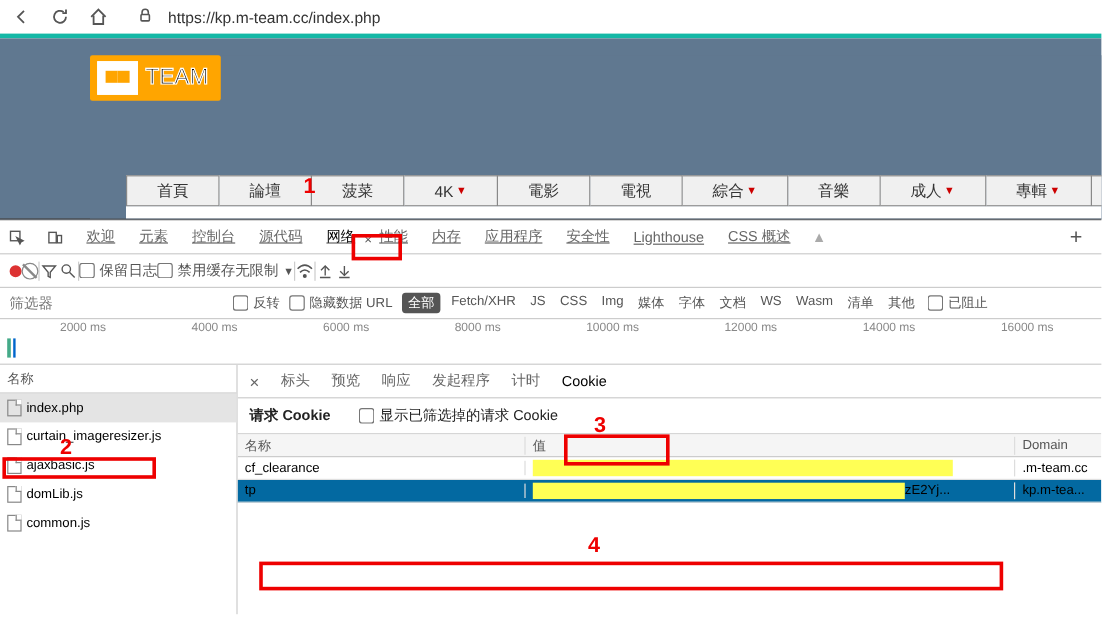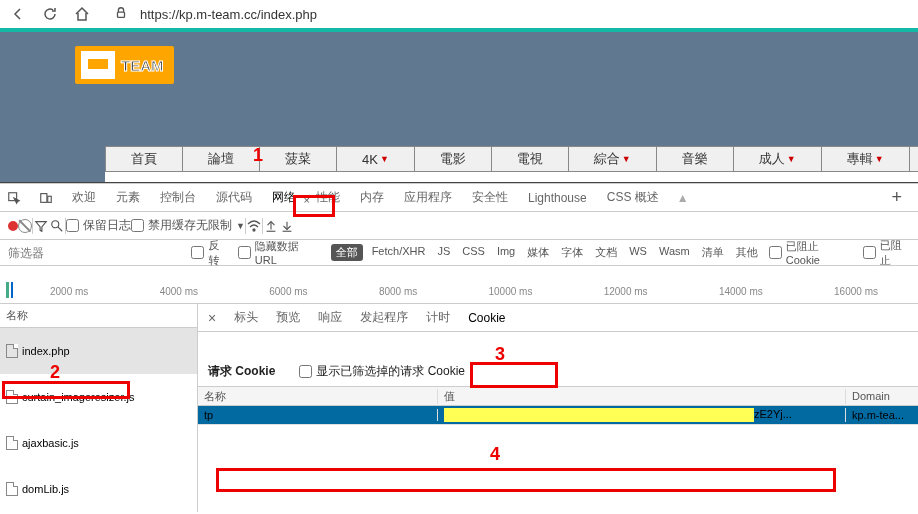--- a/index.html
+++ b/index.html
@@ -12,21 +12,21 @@
     .url-area { flex: 1; display: flex; align-items: center; gap: 12px; padding-left: 10px; color: #555; font-size: 13px; }
     .url-text { color: #333; }
     
     
     .site-wrap { background: #607890; height: 151px; position: relative; border-bottom:1px solid #444;}
     .site-inner { position: absolute; top: 14px; left: 75px; right: 0; bottom: 0; background: #607890; }
     .logo { display: inline-flex; align-items: center; background: #ffa500; padding: 5px 10px 5px 6px; border-radius: 2px; margin-bottom: 24px; }
     .logo-icon { width: 34px; height: 28px; background: #fff; border: 3px solid #fff; margin-right: 6px; position: relative; }
     .logo-icon::before, .logo-icon::after { content: ''; position: absolute; width: 10px; height: 10px; background: #ffa500; top: 5px; }
     .logo-icon::before { left: 4px; } .logo-icon::after { right: 4px; }
-    .logo-text { font-family: Arial; font-weight: 700; font-size: 15px; color: #404040; letter-spacing: 0; -webkit-text-stroke: 1px #fff;}
+    .logo-text { font-family: Arial; font-weight: 400; font-size: 19px; color: #000000; letter-spacing: 0; -webkit-text-stroke: 1px #fff;}
     
     .site-nav { position: absolute; bottom: 10px; left: 30px; right: 0; display: flex; }
     .nav-item { background: #f0f0f0; border: 1px solid #888; padding: 3px 25px; font-size: 13px; color: #333; cursor: pointer; display: flex; align-items: center; gap: 2px; white-space: nowrap;}
     .nav-item + .nav-item { border-left: none; }
     .dd { color: #c00; font-size: 9px; }
     
     .content-strip { position: absolute; bottom: 0; left: 30px; right: 0; height: 10px; background: #fff;}
     
     
     .devtools { height: 329px; display: flex; flex-direction: column; border-top: 1px solid #ccc; }
@@ -46,39 +46,39 @@
     .chk { display: flex; align-items: center; gap: 4px; }
     .chk input { margin: 0; }
     .throttle { display: flex; align-items: center; gap: 4px; cursor: pointer;}
     
     .dt-filters { height: 26px; display: flex; align-items: center; padding: 0 6px; gap: 8px; border-bottom: 1px solid #ccc; font-size: 11px; color: #555; }
     .filter-input { border: none; width: 180px; padding: 2px; font-size: 12px; }
     .ftype { cursor: pointer; padding: 1px 3px; white-space: nowrap;}
     .ftype.active { background: #555; color: #fff; border-radius: 3px; padding: 1px 5px; }
     
     .timeline { height: 38px; border-bottom: 1px solid #ccc; position: relative; font-size: 10px; color: #888; }
-    .tl-labels { display: flex; justify-content: space-between; padding: 2px 40px 2px 50px; margin-top: 18px; }
+    .tl-labels { display: flex; justify-content: space-between; padding: 2px 40px 2px 50px; }
     .tl-mark { position: absolute; left: 6px; top: 16px; width: 3px; height: 16px; background: #4a8; }
     .tl-mark2 { position: absolute; left: 11px; top: 16px; width: 2px; height: 16px; background: #06c; }
     
     .dt-body { flex: 1; display: flex; overflow: hidden; }
     .file-pane { width: 198px; border-right: 1px solid #ccc; display: flex; flex-direction: column; }
     .fp-head { padding: 4px 6px; border-bottom: 1px solid #ccc; font-size: 11px; color: #555; position: relative;}
     .fp-list { flex: 1; overflow: auto; }
-    .fp-item { padding: 16px 6px; display: flex; align-items: center; gap: 4px; font-size: 11px; cursor: pointer; }
+    .fp-item { padding: 5px 6px; display: flex; align-items: center; gap: 4px; font-size: 11px; cursor: pointer; }
     .fp-item.sel { background: #e4e4e4; }
     .file-ico { width: 12px; height: 14px; border: 1px solid #888; position: relative; flex-shrink: 0;}
     .file-ico::before { content:''; position:absolute; top:-1px; right:-1px; width:4px; height:4px; background:#fff; border-left:1px solid #888; border-bottom:1px solid #888;}
     
     .detail-pane { flex: 1; display: flex; flex-direction: column; overflow: hidden;}
     .detail-tabs { height: 28px; display: flex; align-items: center; gap: 18px; padding: 0 10px; border-bottom: 1px solid #ccc; font-size: 12px; color: #666; }
     .dtab { cursor: pointer; }
     .close-x { cursor: pointer; font-size: 14px; }
     
-    .cookie-sect { padding: 6px 10px; display: flex; align-items: center; gap: 24px; font-size: 12px; color: #222; margin-top: 25px;}
+    .cookie-sect { padding: 6px 10px; display: flex; align-items: center; gap: 24px; font-size: 12px; color: #222;}
     .cookie-sect b { font-weight: 600; }
     
     .cookie-table { flex: 1; border-top: 1px solid #ccc; font-size: 11px; position: relative;}
     .ct-row { display: flex; border-bottom: 1px solid #e0e0e0; height: 19px; align-items: center; }
     .ct-row.head { background: #f5f5f5; font-weight: 400; color: #555; border-bottom: 1px solid #ccc;}
     .ct-row.sel { background: #0369a1; }
     .ct-name { width: 240px; padding-left: 6px; border-right: 1px solid #ddd; overflow: hidden; white-space: nowrap;}
     .ct-val { flex: 1; padding-left: 6px; border-right: 1px solid #ddd; overflow: hidden; position: relative; white-space: nowrap;}
     .ct-dom { width: 72px; padding-left: 6px; overflow: hidden; white-space: nowrap;}
     .hl { background: #ffff55; display: inline-block; height: 14px; vertical-align: middle;}
@@ -147,21 +147,21 @@
           <rect x="2" y="2" width="9" height="9"></rect>
           <path d="M8 8l6 3-2 1-1 2-3-6z" fill="#555"></path>
         </svg>
       </span>
     <span class="dt-icon">
         <svg width="14" height="14" viewBox="0 0 16 16" fill="none" stroke="#555" stroke-width="1.3">
           <rect x="2" y="3" width="7" height="10"></rect>
           <rect x="10" y="6" width="4" height="7"></rect>
         </svg>
       </span>
-    <div id="dt-tabs-list" style="display:flex; gap:16px; align-items:center;">
+    <div id="dt-tabs-list" style="display:flex; gap:16px; align-items:center;text-decoration:underline;">
         <span class="dt-tab-wrap"><span class="dt-tab">欢迎</span></span>
         <span class="dt-tab-wrap"><span class="dt-tab">元素</span></span>
         <span class="dt-tab-wrap"><span class="dt-tab">控制台</span></span>
         <span class="dt-tab-wrap"><span class="dt-tab">源代码</span></span>
         <span class="dt-tab-wrap"><span class="dt-tab active">网络</span><span class="tab-close">×</span></span>
         <span class="dt-tab-wrap"><span class="dt-tab">性能</span></span>
         <span class="dt-tab-wrap"><span class="dt-tab">内存</span></span>
         <span class="dt-tab-wrap"><span class="dt-tab">应用程序</span></span>
         <span class="dt-tab-wrap"><span class="dt-tab">安全性</span></span>
         <span class="dt-tab-wrap"><span class="dt-tab">Lighthouse</span></span>
@@ -241,24 +241,20 @@
         <span class="ftype">CSS</span>
         <span class="ftype">Img</span>
         <span class="ftype">媒体</span>
         <span class="ftype">字体</span>
         <span class="ftype">文档</span>
         <span class="ftype">WS</span>
         <span class="ftype">Wasm</span>
         <span class="ftype">清单</span>
         <span class="ftype">其他</span>
       </div>
-    <label class="chk">
-        <input type="checkbox" style="">
-        <span>已阻止 Cookie</span>
-      </label>
     <label class="chk">
         <input type="checkbox" style="">
         <span>已阻止</span>
       </label>
   </div>
 
   <div class="timeline">
     <div class="tl-labels" id="tl-labels">
         <span>2000 ms</span>
         <span>4000 ms</span>
@@ -316,20 +312,25 @@
             <span>显示已筛选掉的请求 Cookie</span>
           </label>
       </div>
       <div class="cookie-table">
         <div class="ct-row head">
           <div class="ct-name">名称</div>
           <div class="ct-val">值</div>
           <div class="ct-dom">Domain</div>
         </div>
         <div id="cookie-rows">
+            <div class="ct-row">
+              <div class="ct-name">cf_clearance</div>
+              <div class="ct-val"><span class="hl" style="width: 350px;"></span></div>
+              <div class="ct-dom">.m-team.cc</div>
+            </div>
             <div class="ct-row sel">
               <div class="ct-name">tp</div>
               <div class="ct-val"><span class="hl" style="width: 310px;"></span><span>zE2Yj...</span></div>
               <div class="ct-dom">kp.m-tea...</div>
             </div>
           </div>
       </div>
     </div>
   </div>
 </div>

